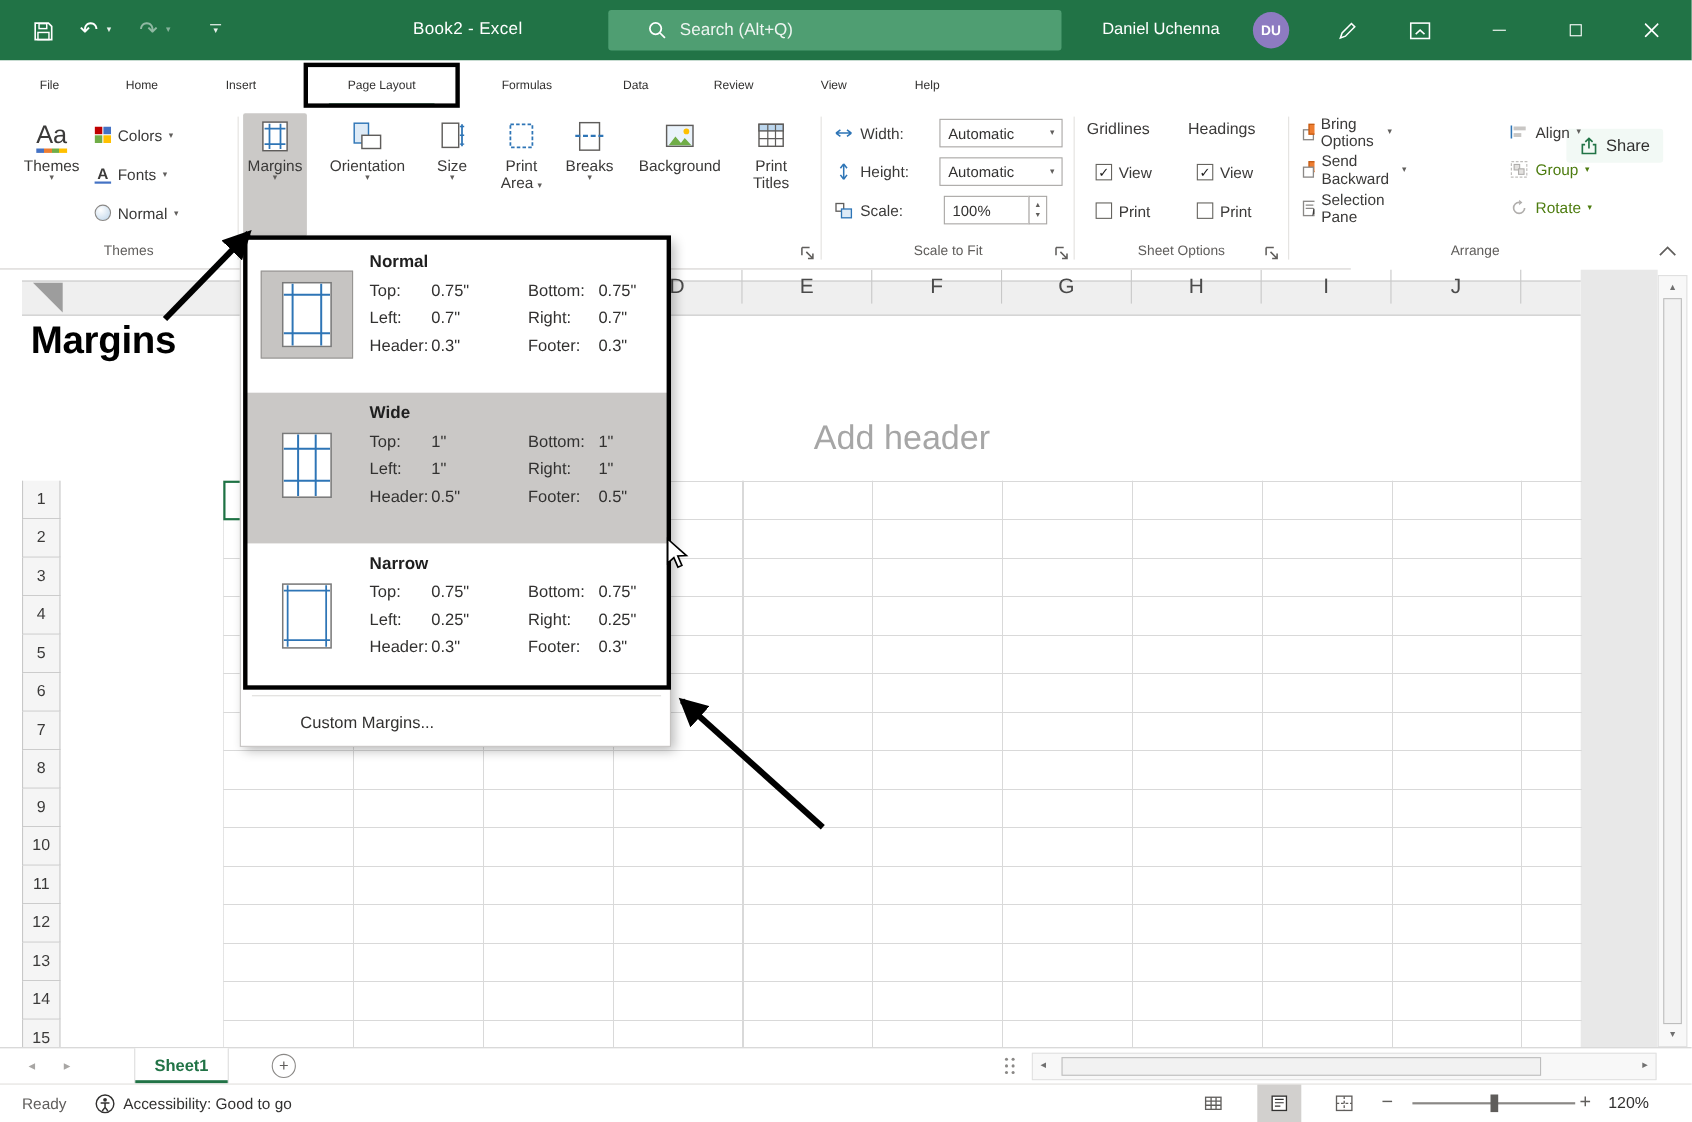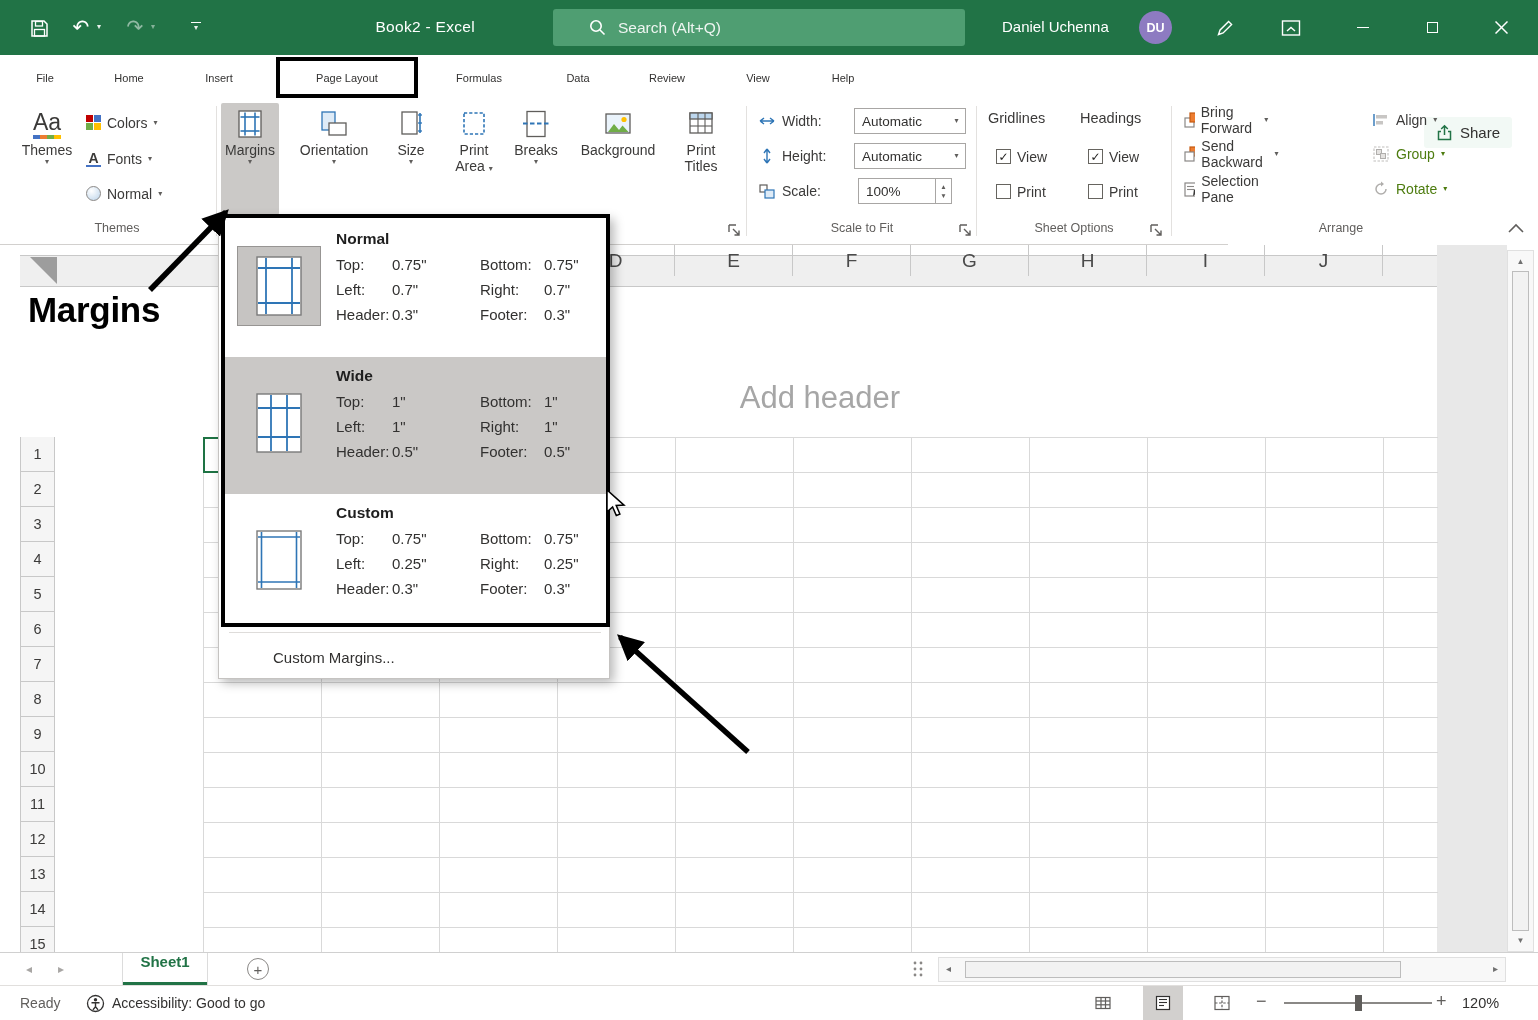--- a/index.html
+++ b/index.html
@@ -47,21 +47,21 @@
 .grid{position:absolute;left:203px;top:192px;width:1235px;height:515px;background-image:repeating-linear-gradient(to right,#d9d9d9 0 1px,transparent 1px 118px),repeating-linear-gradient(to bottom,#d9d9d9 0 1px,transparent 1px 35px)}
 .addheader{position:absolute;left:203px;top:135px;width:1234px;text-align:center;font-size:31px;color:#a6a6a6}
 .a1sel{position:absolute;left:203px;top:192px;width:119px;height:36px;border:2px solid #1e7344;z-index:5}
 .cornertri{position:absolute;left:30px;top:12px;width:0;height:0;border-top:27px solid #9d9d9d;border-left:27px solid transparent}
 
 
 .vsb{position:absolute;left:1507px;top:250px;width:27px;height:702px;background:#f8f8f8;border:1px solid #e0e0e0;z-index:6}
 .vthumb{position:absolute;left:4px;top:20px;width:17px;height:660px;background:#f2f2f2;border:1px solid #bdbdbd}
 .sarr{position:absolute;left:0;width:100%;text-align:center;color:#707070;font-size:8px}
 .tabbar{position:absolute;left:0;top:952px;width:1538px;height:33px;background:#fff;border-top:1px solid #d0d0d0;z-index:6}
-.sheettab{position:absolute;left:122px;top:0;width:86px;height:32px;background:#fff;border-left:1px solid #dcdcdc;border-right:1px solid #dcdcdc;display:flex;align-items:flex-start;justify-content:center;font-size:15px;font-weight:bold;color:#217346}
+.sheettab{position:absolute;left:122px;top:0;width:86px;height:32px;background:#fff;border-left:1px solid #dcdcdc;border-right:1px solid #dcdcdc;display:flex;align-items:center;justify-content:center;font-size:15px;font-weight:bold;color:#217346}
 .stabu{position:absolute;left:0;right:0;bottom:0;height:3px;background:#217346}
 .hsb{position:absolute;left:938px;top:4px;width:568px;height:25px;background:#f8f8f8;border:1px solid #e0e0e0}
 .hthumb{position:absolute;left:26px;top:3px;width:436px;height:17px;background:#f2f2f2;border:1px solid #bdbdbd}
 .navarr{position:absolute;top:9px;color:#a8a6a4;font-size:12px}
 .statusbar{position:absolute;left:0;top:985px;width:1538px;height:35px;background:#fff;border-top:1px solid #e1dfdd;font-size:14px;color:#444;z-index:6}
 .viewbtn{position:absolute;top:0;width:40px;height:34px;display:flex;align-items:center;justify-content:center}
 .vsel{background:#d2d0ce}
 
 
 .menu{position:absolute;left:218px;top:215px;width:392px;height:464px;background:#fff;border:1px solid #c5c3c1;box-shadow:4px 4px 10px rgba(0,0,0,.28);z-index:40}
@@ -428,21 +428,21 @@
         <path d="M2 2h7M2 2v7" fill="none" stroke="#605e5c" stroke-width="1.4"></path>
         <path d="M6 6l6 6M12 7.5V12H7.5" fill="none" stroke="#605e5c" stroke-width="1.4"></path>
       </svg>
     <div class="gsep" style="left:1171px"></div>
 
     <div class="smallitem" style="left:1183px;top:7px">
       <svg width="18" height="18">
           <rect x="2" y="7" width="9" height="9" fill="#fff" stroke="#8a8886" stroke-width="1.2"></rect>
           <rect x="7" y="2" width="9" height="9" fill="#ed7d31" stroke="#c55a11" stroke-width="1.2"></rect>
         </svg>
-      <span>Bring Forward</span>
+      <span>Bring Options</span>
         <span class="chev">▾</span>
     </div>
     <div class="smallitem" style="left:1183px;top:41px">
       <svg width="18" height="18">
           <rect x="7" y="2" width="9" height="9" fill="#ed7d31" stroke="#c55a11" stroke-width="1.2"></rect>
           <rect x="2" y="7" width="9" height="9" fill="#fff" stroke="#8a8886" stroke-width="1.2"></rect>
         </svg>
       <span>Send Backward</span>
         <span class="chev">▾</span>
     </div>
@@ -555,21 +555,21 @@
     <div class="mitem" style="top:278px">
       <div class="mic">
         <svg width="46" height="60">
             <rect x="1" y="1" width="44" height="58" fill="#fff" stroke="#7a7a7a" stroke-width="1.4"></rect>
             <line x1="5.5" y1="2" x2="5.5" y2="58" stroke="#2e75b6" stroke-width="1.6"></line>
             <line x1="40.5" y1="2" x2="40.5" y2="58" stroke="#2e75b6" stroke-width="1.6"></line>
             <line x1="2" y1="7" x2="44" y2="7" stroke="#2e75b6" stroke-width="1.6"></line>
             <line x1="2" y1="52" x2="44" y2="52" stroke="#2e75b6" stroke-width="1.6"></line>
           </svg>
       </div>
-      <div class="mname">Custom</div>
+      <div class="mname">Narrow</div>
       <div class="mrow" style="top:36px">
           <span class="ml1">Top:</span>
           <span class="mv1">0.75"</span>
           <span class="ml2">Bottom:</span>
           <span>0.75"</span>
         </div>
       <div class="mrow" style="top:61px">
           <span class="ml1">Left:</span>
           <span class="mv1">0.25"</span>
           <span class="ml2">Right:</span>

